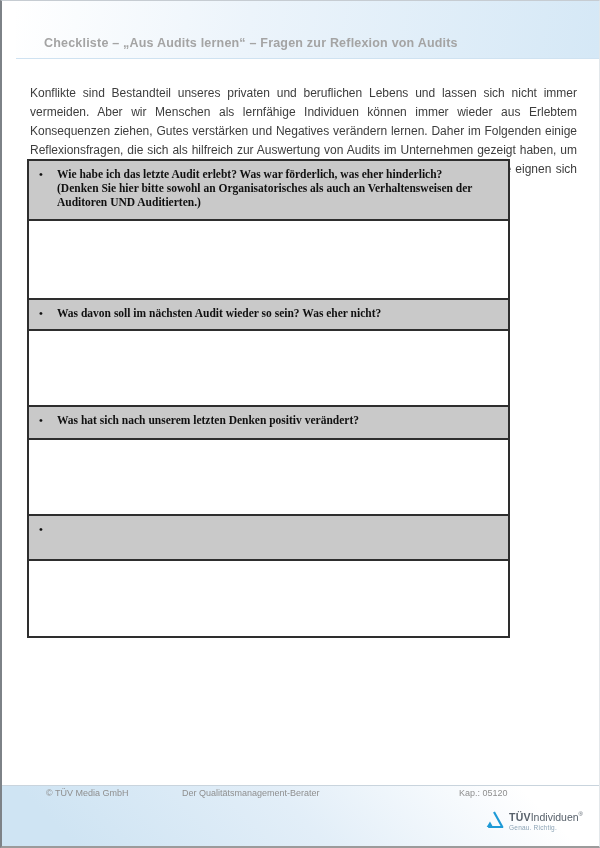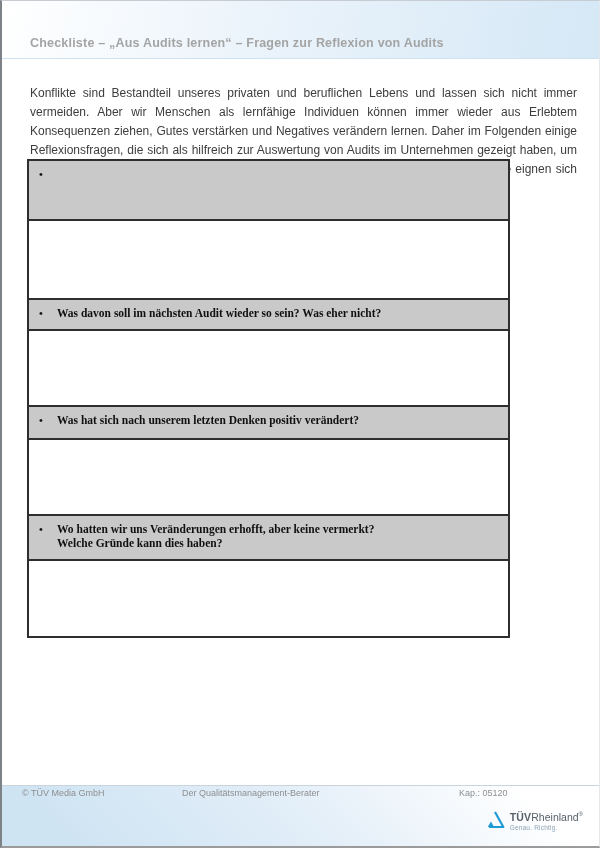--- a/index.html
+++ b/index.html
@@ -10,21 +10,21 @@
     box-sizing:border-box;
     border-left:2px solid #7d8287;
     border-right:1px solid #e3e7ea;
     border-top:1px solid #c6ccd2;
     border-bottom:2px solid #9b9b9b;
     overflow:hidden;
     font-family:"Liberation Sans","DejaVu Sans",sans-serif;
   }
   
   .header-band{
-    position:absolute;left:0;top:0;right:0;height:57px;
+    position:absolute;left:14px;top:0;right:0;height:57px;
     background:linear-gradient(100deg,#ffffff 0%,#ecf4fb 40%,#d5e8f6 100%);
     border-bottom:1px solid #cfe2f1;
   }
   .page-title{
     position:absolute;left:28px;top:35px;
     font-size:12.5px;font-weight:bold;color:#a4a4a4;
     letter-spacing:.2px;white-space:nowrap;
   }
   
   .intro{
@@ -57,21 +57,21 @@
   .r4h{height:45px;} .r4a{height:75px;}
   
   .footer-band{
     position:absolute;left:0;right:0;top:784px;height:64px;
     background:linear-gradient(225deg,#ffffff 12%,#e2eef8 50%,#cfe4f3 88%);
     border-top:1px solid #c9d4dd;
   }
   .footer-copyright,.footer-publication,.footer-chapter{
     position:absolute;top:787px;font-size:9px;color:#8f8f8f;white-space:nowrap;
   }
-  .footer-copyright{left:20px;text-align:right;}
+  .footer-copyright{left:44px;text-align:right;}
   .footer-publication{left:180px;}
   .footer-chapter{left:457px;text-align:center;}
   
   .tuv-logo{
     position:absolute;right:16px;top:808px;
     display:flex;align-items:flex-start;
   }
   .tuv-triangle{width:20px;height:19px;margin-right:5px;margin-top:1px;}
   .tuv-text-block{display:flex;flex-direction:column;}
   .tuv-wordmark{font-size:10.5px;color:#57606a;line-height:11px;white-space:nowrap;}
@@ -88,56 +88,56 @@
   <div class="header-band">
     <div class="page-title">Checkliste – „Aus Audits lernen“ – Fragen zur Reflexion von Audits</div>
   </div>
 
   <div class="intro">Konflikte sind Bestandteil unseres privaten und beruflichen Lebens und lassen sich nicht immer vermeiden. Aber wir Menschen als lernfähige Individuen können immer wieder aus Erlebtem Konsequenzen  ziehen, Gutes verstärken und Negatives verändern lernen. Daher im Folgenden einige Reflexionsfragen, die sich als hilfreich zur Auswertung von Audits im Unternehmen gezeigt haben, um gerade auf der zwischenmenschlichen Ebene Konflikte in Folgeaudits zu minimieren. Sie eignen sich für die Auswertung sowohl interner als auch externer Audits.</div>
 
   <div class="qtable">
 
     <div class="qrow qheader r1h">
       <span class="bullet">•</span>
+      <span class="qtext">Wie habe ich das letzte Audit erlebt? Was war förderlich, was eher hinderlich?
+(Denken Sie hier bitte sowohl an Organisatorisches als auch an Verhaltensweisen der Auditoren UND Auditierten.)</span>
     </div>
     <div class="qrow answer r1a"></div>
 
     <div class="qrow qheader r2h">
       <span class="bullet">•</span>
       <span class="qtext">Was davon soll im nächsten Audit wieder so sein? Was eher nicht?</span>
     </div>
     <div class="qrow answer r2a"></div>
 
     <div class="qrow qheader r3h">
       <span class="bullet">•</span>
       <span class="qtext">Was hat sich nach unserem letzten Denken positiv verändert?</span>
     </div>
     <div class="qrow answer r3a"></div>
 
     <div class="qrow qheader r4h">
       <span class="bullet">•</span>
-      <span class="qtext">Wo hatten wir uns Veränderungen erhofft, aber keine vermerkt?
-Welche Gründe kann dies haben?</span>
     </div>
     <div class="qrow answer r4a"></div>
 
   </div>
 
   <div class="footer-band"></div>
 
   <div class="footer-copyright">© TÜV Media GmbH</div>
   <div class="footer-publication">Der Qualitätsmanagement-Berater</div>
   <div class="footer-chapter">Kap.: 05120</div>
 
   <div class="tuv-logo">
     <svg class="tuv-triangle" viewBox="0 0 24 22" xmlns="http://www.w3.org/2000/svg">
       <path d="M12 2 L22 20 L5 20" fill="none" stroke="#1e9ad6" stroke-width="2.6" stroke-linejoin="round"></path>
       <path d="M7.2 13.5 L10.8 20 L3.2 20 Z" fill="#1e9ad6"></path>
     </svg>
     <div class="tuv-text-block">
       <div class="tuv-wordmark">
-        <span class="tuv">TÜV</span><span class="rheinland">Rheinland</span><span class="reg">®</span>
+        <span class="tuv">TÜV</span><span class="rheinland">Individuen</span><span class="reg">®</span>
       </div>
       <div class="tuv-tagline">Genau. Richtig.</div>
     </div>
   </div>
 
 </div>
 
 </body></html>

